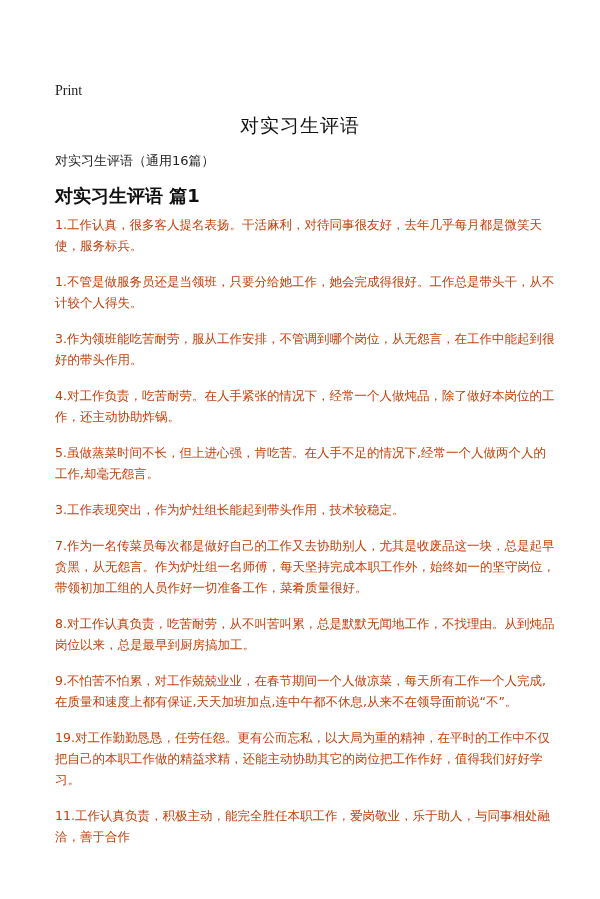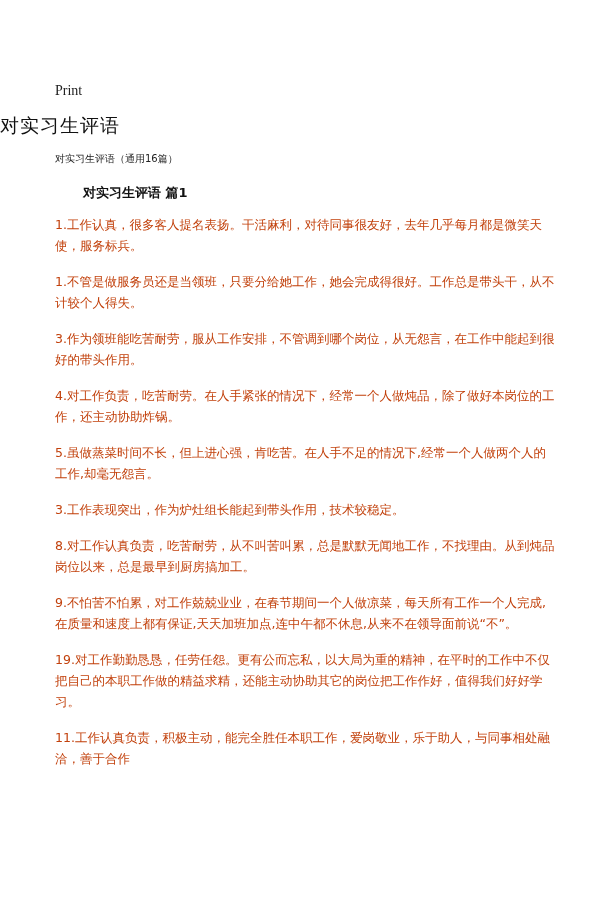--- a/index.html
+++ b/index.html
@@ -21,40 +21,40 @@
       top: 83px;
       font-family: "Liberation Serif", "DejaVu Serif", serif;
       font-size: 14px;
       color: #222;
     }
     .doc-title {
       position: absolute;
       left: 0;
       width: 600px;
       top: 113px;
+      text-align: center;
       font-size: 19px;
       font-weight: normal;
       color: #111;
       letter-spacing: 1px;
     }
     .subtitle {
       position: absolute;
       left: 55px;
       top: 152px;
-      font-size: 10px;
+      font-size: 13px;
       color: #222;
     }
     .section-heading {
       position: absolute;
       left: 55px;
       top: 184px;
-      font-size: 13px;
+      font-size: 18px;
       font-weight: bold;
       color: #111;
-      margin-left: 28px;
     }
     .items {
       position: absolute;
       left: 55px;
       top: 214px;
       width: 500px;
     }
     .item {
       font-size: 12.5px;
       line-height: 21px;
@@ -71,18 +71,19 @@
   <div class="subtitle">对实习生评语（通用16篇）</div>
   <div class="section-heading">对实习生评语 篇1</div>
 
   <div class="items">
     <p class="item">1.工作认真，很多客人提名表扬。干活麻利，对待同事很友好，去年几乎每月都是微笑天使，服务标兵。</p>
     <p class="item">1.不管是做服务员还是当领班，只要分给她工作，她会完成得很好。工作总是带头干，从不计较个人得失。</p>
     <p class="item">3.作为领班能吃苦耐劳，服从工作安排，不管调到哪个岗位，从无怨言，在工作中能起到很好的带头作用。</p>
     <p class="item">4.对工作负责，吃苦耐劳。在人手紧张的情况下，经常一个人做炖品，除了做好本岗位的工作，还主动协助炸锅。</p>
     <p class="item">5.虽做蒸菜时间不长，但上进心强，肯吃苦。在人手不足的情况下,经常一个人做两个人的工作,却毫无怨言。</p>
     <p class="item">3.工作表现突出，作为炉灶组长能起到带头作用，技术较稳定。</p>
+    <p class="item">7.作为一名传菜员每次都是做好自己的工作又去协助别人，尤其是收废品这一块，总是起早贪黑，从无怨言。作为炉灶组一名师傅，每天坚持完成本职工作外，始终如一的坚守岗位，带领初加工组的人员作好一切准备工作，菜肴质量很好。</p>
     <p class="item">8.对工作认真负责，吃苦耐劳，从不叫苦叫累，总是默默无闻地工作，不找理由。从到炖品岗位以来，总是最早到厨房搞加工。</p>
     <p class="item">9.不怕苦不怕累，对工作兢兢业业，在春节期间一个人做凉菜，每天所有工作一个人完成,在质量和速度上都有保证,天天加班加点,连中午都不休息,从来不在领导面前说“不”。</p>
     <p class="item">19.对工作勤勤恳恳，任劳任怨。更有公而忘私，以大局为重的精神，在平时的工作中不仅把自己的本职工作做的精益求精，还能主动协助其它的岗位把工作作好，值得我们好好学习。</p>
     <p class="item">11.工作认真负责，积极主动，能完全胜任本职工作，爱岗敬业，乐于助人，与同事相处融洽，善于合作</p>
   </div>
 </div>
 
 </body></html>

